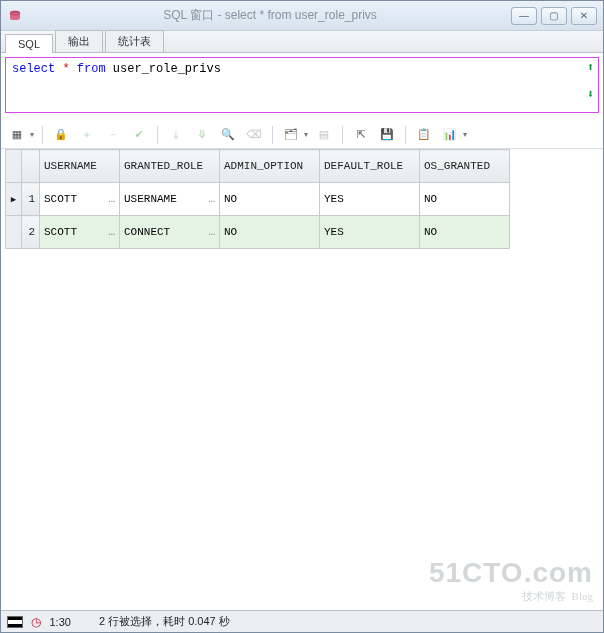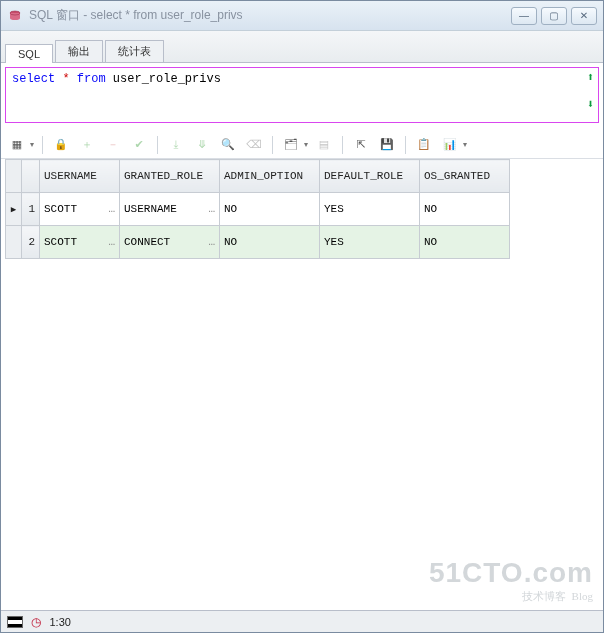--- a/index.html
+++ b/index.html
@@ -1,26 +1,26 @@
 <!DOCTYPE html>
 <html><head>
 <meta charset="utf-8">
 <style>
   * { box-sizing: border-box; margin: 0; padding: 0; }
   body { font-family: Tahoma, "Microsoft YaHei", sans-serif; font-size: 11px; background: #f0f0f0; }
 
   .window { width: 604px; height: 633px; border: 1px solid #7a8ba0; background: #fff; display: flex; flex-direction: column; position: relative; }
 
-  .titlebar { height: 30px; background: linear-gradient(#eaf1f8,#d7e3ef); display: flex; align-items: center; padding: 0 6px; border-bottom: 1px solid #c3cfd9; }
+  .titlebar { height: 30px; background: linear-gradient(#eaf1f8,#d7e3ef); display: flex; align-items: center; padding: 0 6px; border-bottom: 1px solid #c3cfd9; text-align: center; }
   .titlebar .icon { width: 16px; height: 16px; margin-right: 6px; display: flex; align-items: center; justify-content: center; }
   .titlebar .title { color: #8892a0; font-size: 12px; flex: 1; }
   .winbtns { display: flex; gap: 4px; }
   .winbtn { width: 26px; height: 18px; border: 1px solid #9fb0c2; border-radius: 3px; background: linear-gradient(#f6fafe,#dde8f2); display: flex; align-items: center; justify-content: center; color: #57697e; font-size: 10px; }
 
-  .tabs { display: flex; align-items: flex-end; height: 32px; background: linear-gradient(#f4f6f8,#e8ecef); padding-left: 4px; border-bottom: 1px solid #b8beca; }
+  .tabs { display: flex; align-items: flex-end; height: 22px; background: linear-gradient(#f4f6f8,#e8ecef); padding-left: 4px; border-bottom: 1px solid #b8beca; }
   .tab { padding: 3px 12px; border: 1px solid #b8beca; border-bottom: none; margin-right: 2px; background: #eef1f4; color: #333; font-size: 11px; border-radius: 1px 1px 0 0; }
   .tab.active { background: #fff; position: relative; top: 1px; }
 
   .sqlpane { position: relative; border: 1px solid #d946ef; margin: 4px 4px 0 4px; height: 56px; padding: 4px 6px; font-family: "Courier New", monospace; font-size: 12px; background: #fff; }
   .sqlpane .kw { color: #0a0af8; }
   .sqlpane .star { color: #c00; }
   .sqlpane .ident { color: #000; }
   .nav-arrows { position: absolute; right: 4px; top: 2px; display: flex; flex-direction: column; gap: 12px; }
   .nav-arrows span { color: #0d9a3e; font-size: 12px; cursor: pointer; }
 
@@ -153,15 +153,16 @@
   <div class="watermark">
     <div class="big">51CTO.com</div>
     <div class="sm"><span>技术博客</span>&nbsp;&nbsp;<span>Blog</span></div>
   </div>
 
   <div class="statusbar">
     <span class="status-flag"></span>
     <span class="status-clock">◷</span>
     <span>1:30</span>
     <span style="width:12px"></span>
+    <span>2 行被选择，耗时 0.047 秒</span>
   </div>
 
 </div>
 
 </body></html>

